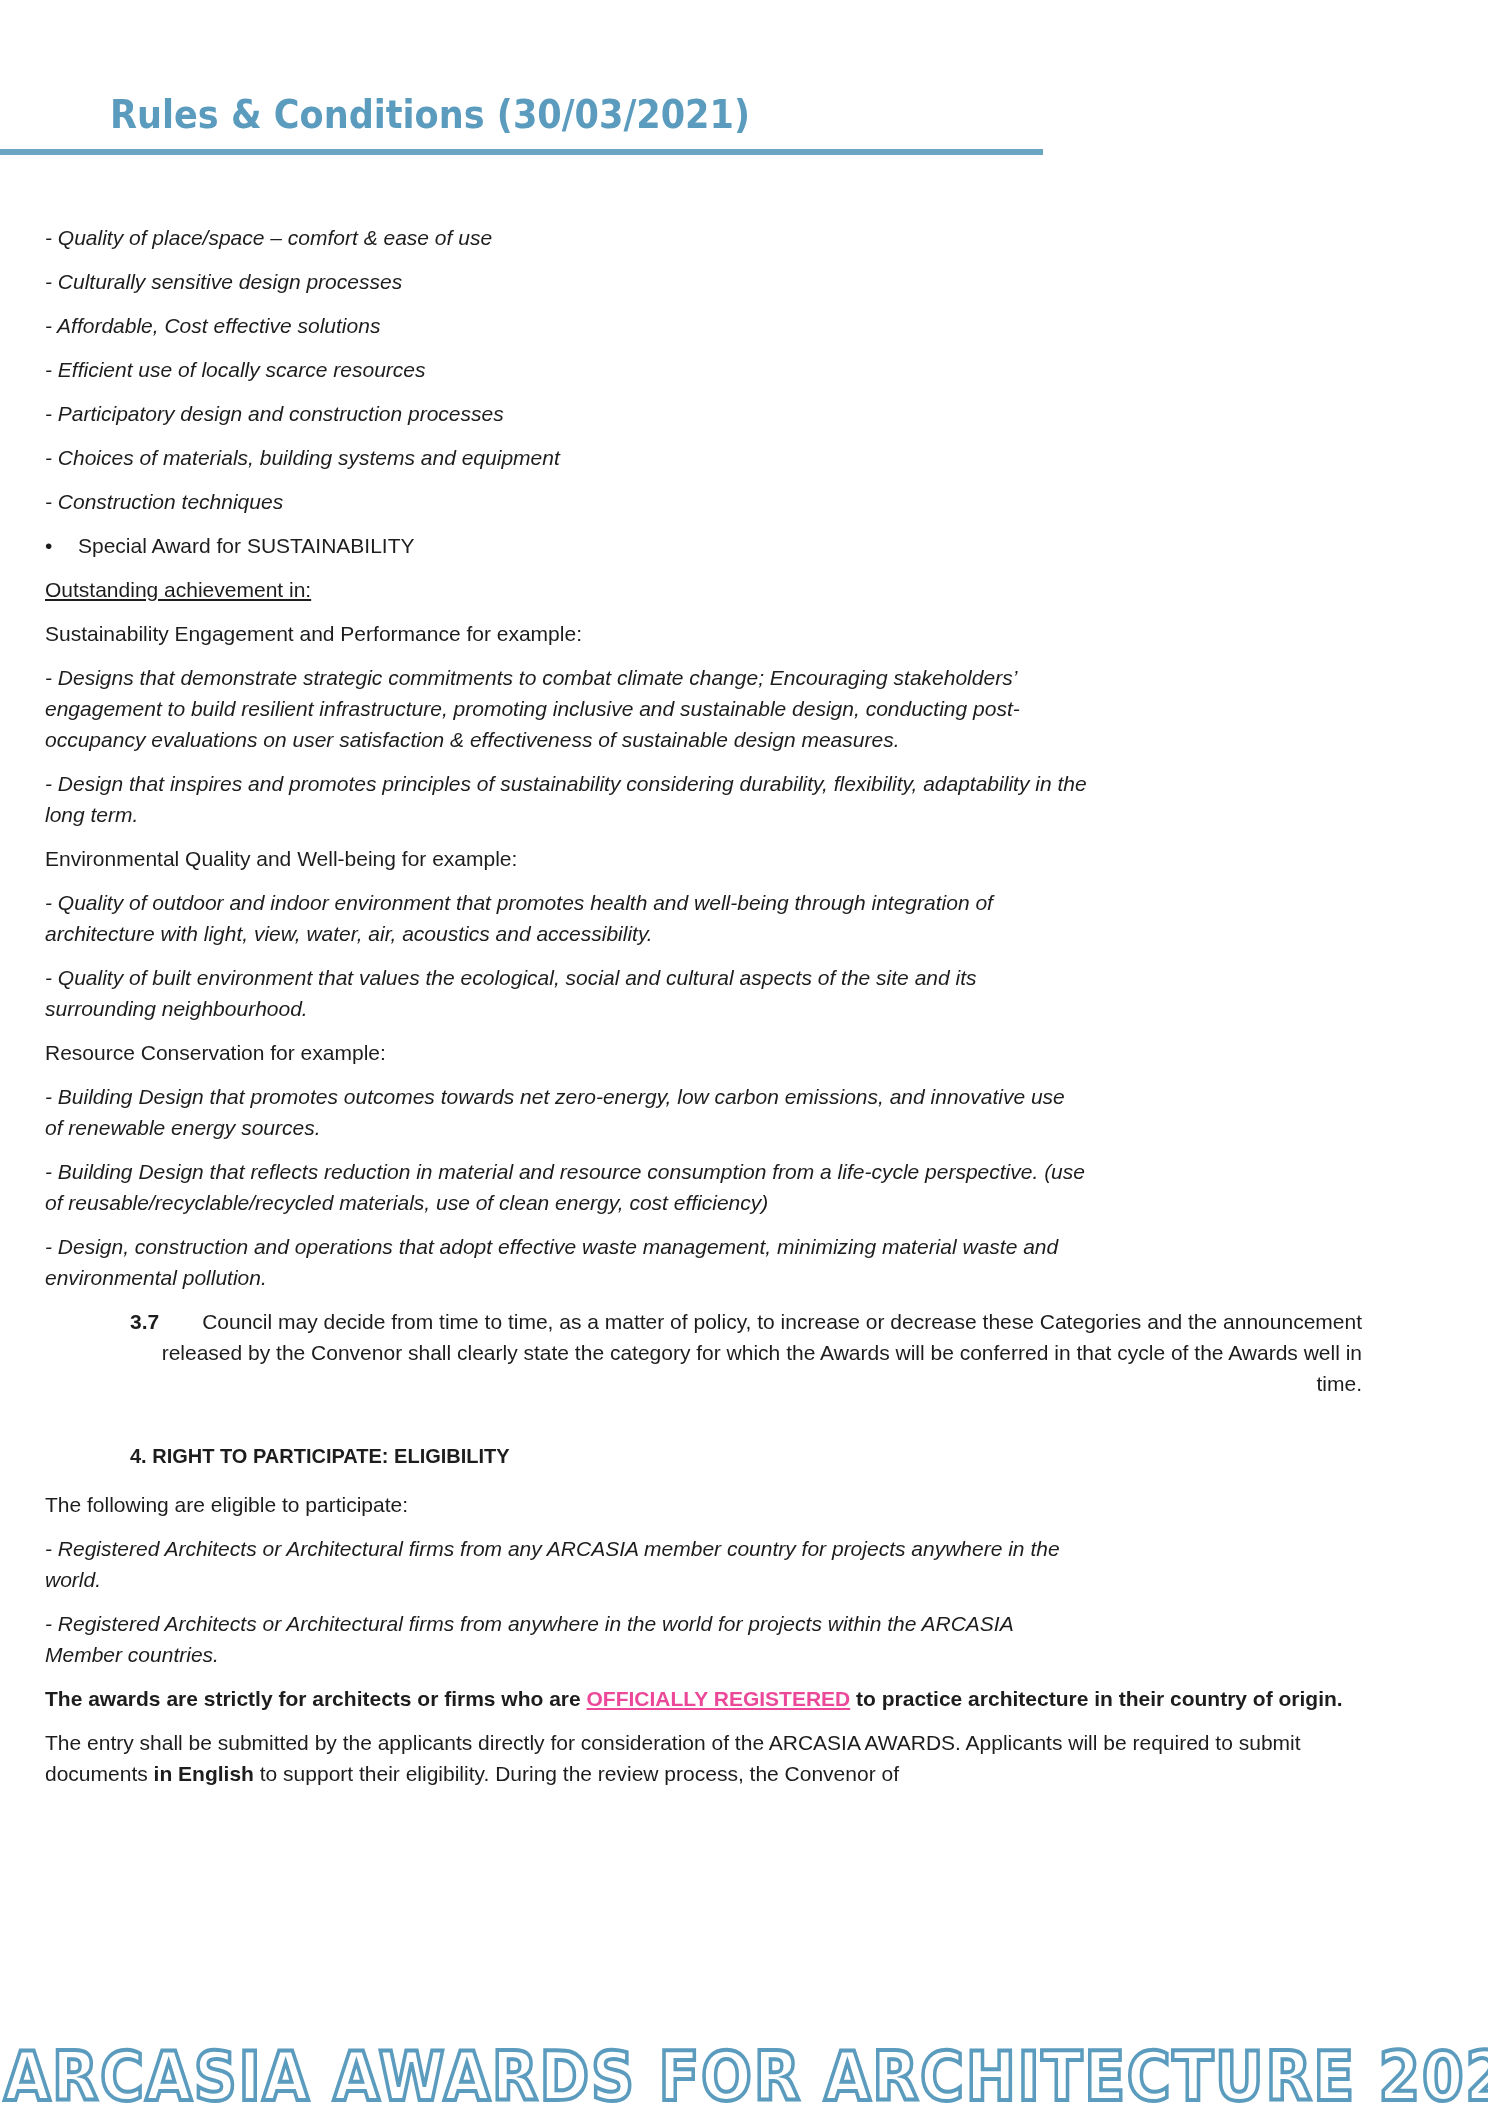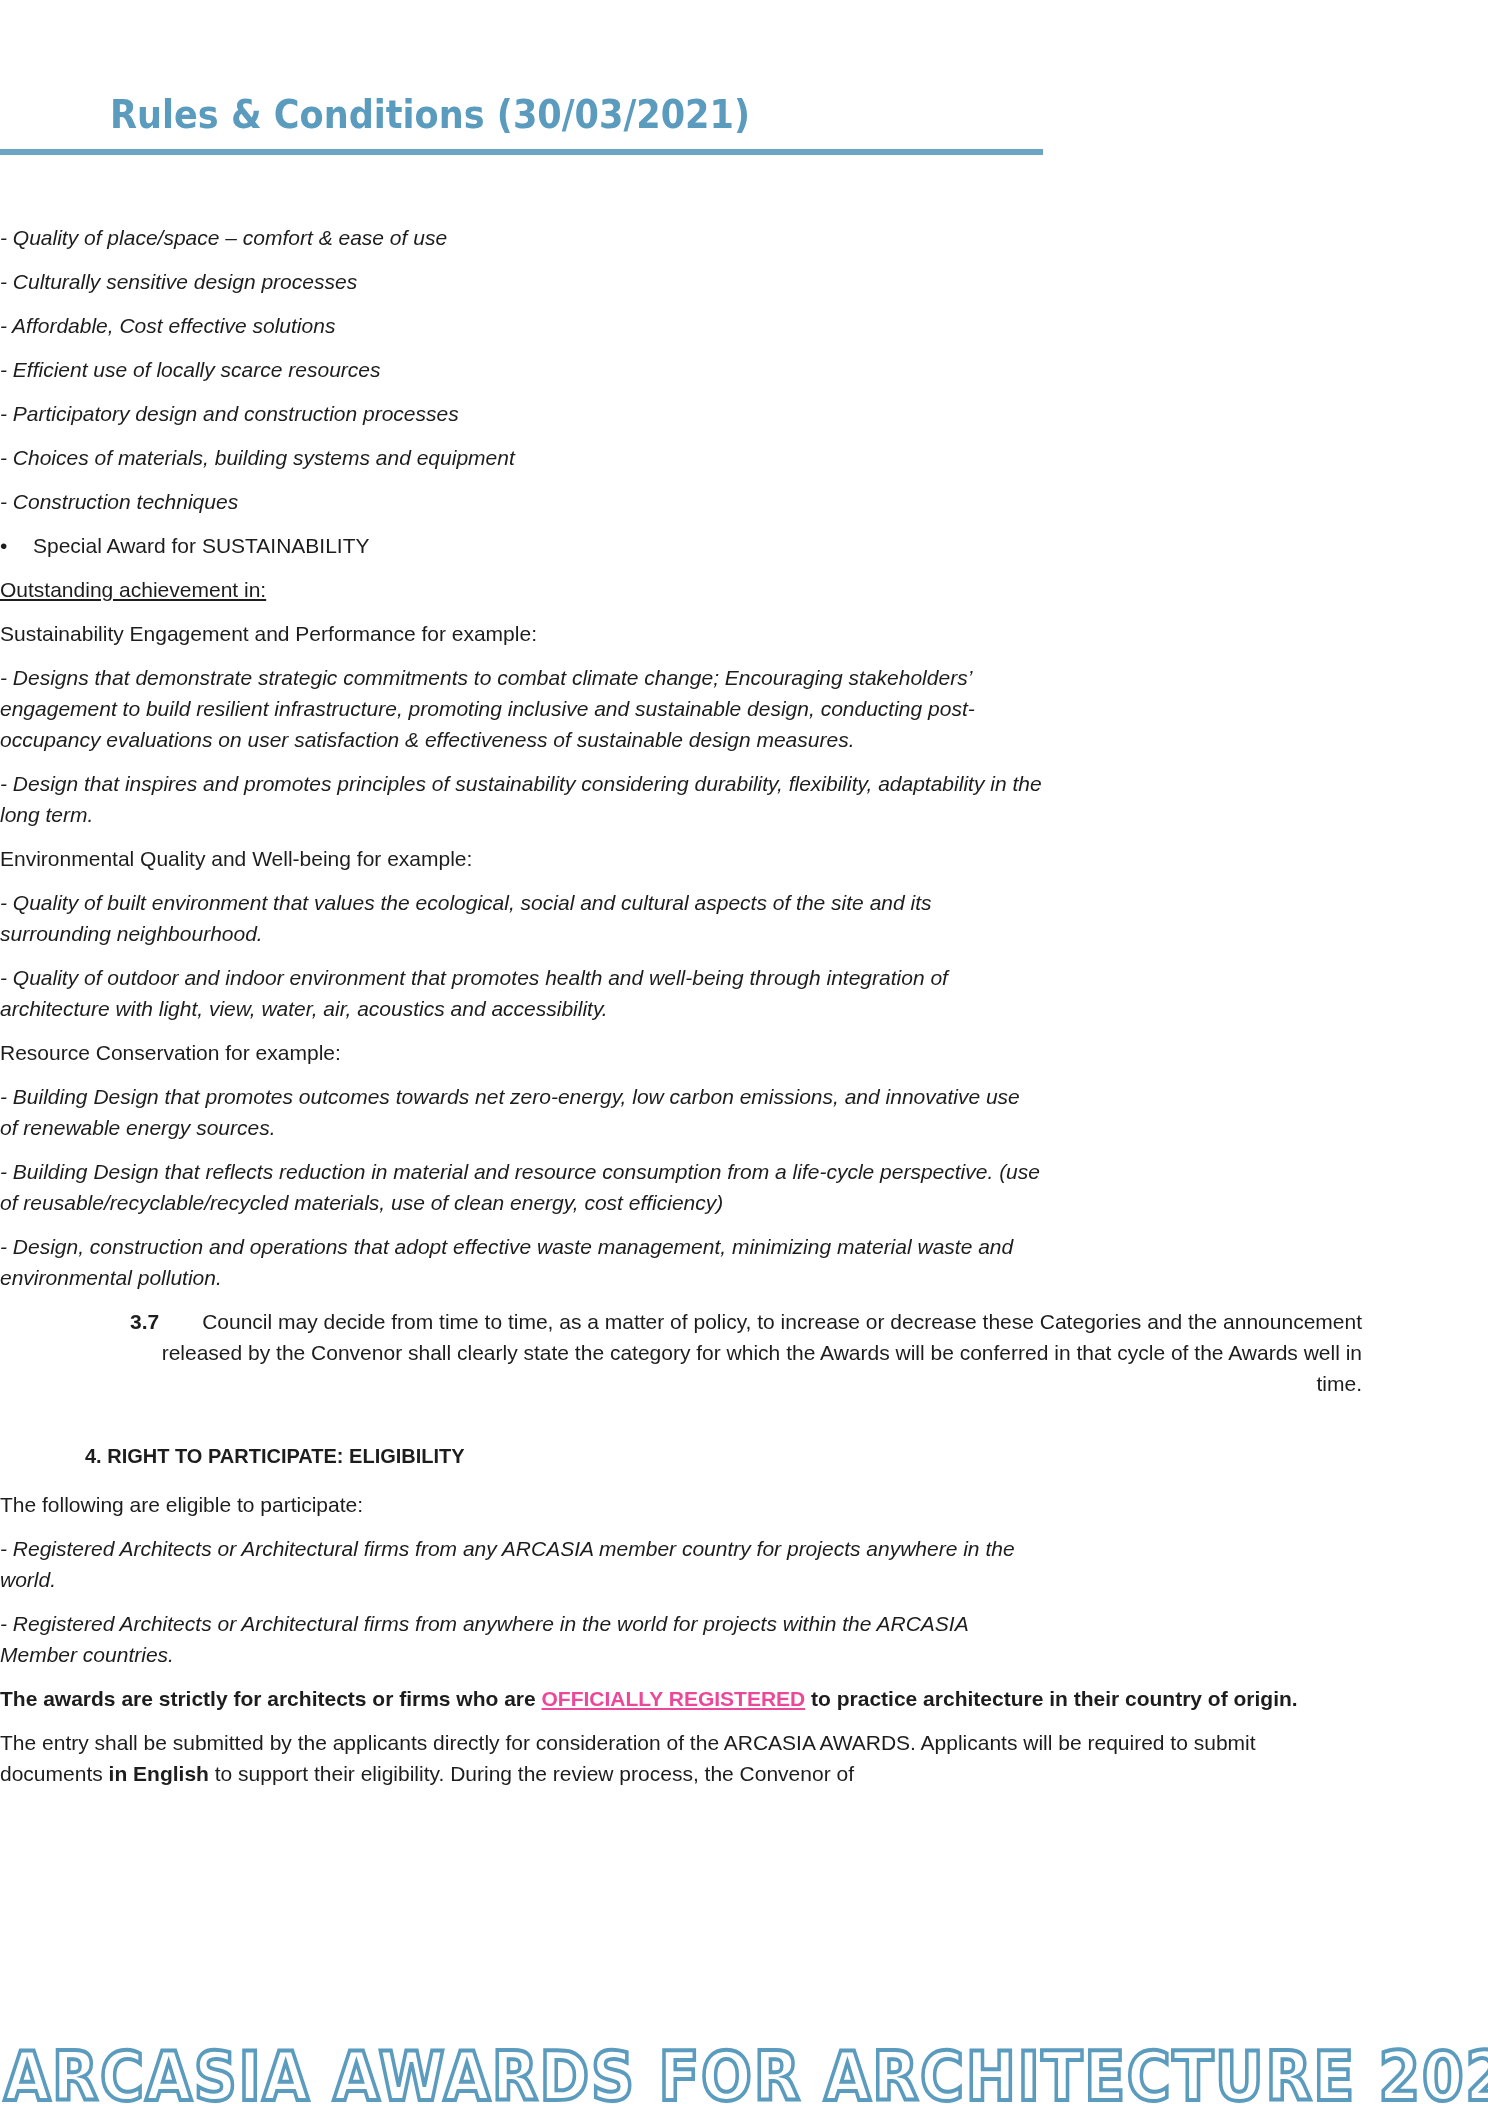--- a/index.html
+++ b/index.html
@@ -21,21 +21,21 @@
     letter-spacing:0px;
   }
   .title-rule {
     position:absolute; left:0; top:149px;
     width:1043px; height:6px; background:#6aa6c3;
   }
   .content {
     position:absolute; left:0; top:222px; width:1488px;
     font-size:21px; line-height:31px;
   }
-  .content p { margin:0 0 13px 0; }
+  .content p { margin:0 0 13px 0;padding-left:45px; }
   .i3 { margin-left:290px; width:1042px; font-style:italic; }
   .i2 { margin-left:213px; width:1180px; }
   .bullet-p { margin-left:217px; margin-top:43px; }
   .bullet-glyph { display:inline-block; width:33px; font-style:normal; }
   .underline { text-decoration:underline; }
   .clause-row { display:flex; margin:0 0 13px 130px; width:1232px;text-align:right; }
   .clause-num { flex:0 0 29px; width:29px; font-weight:bold; }
   .clause-text { flex:1; }
   .sec-heading {
     margin:42px 0 17px 85px !important;
@@ -79,22 +79,22 @@
 
     <p class="i2">
       <span class="underline">Outstanding achievement in:</span>
     </p>
 
     <p class="i2">Sustainability Engagement and Performance for example:</p>
     <p class="i3">- Designs that demonstrate strategic commitments to combat climate change; Encouraging stakeholders’ engagement to build resilient infrastructure, promoting inclusive and sustainable design, conducting post-occupancy evaluations on user satisfaction &amp; effectiveness of sustainable design measures.</p>
     <p class="i3">- Design that inspires and promotes principles of sustainability considering durability, flexibility, adaptability in the long term.</p>
 
     <p class="i2">Environmental Quality and Well-being for example:</p>
+    <p class="i3">- Quality of outdoor and indoor environment that promotes health and well-being through integration of architecture with light, view, water, air, acoustics and accessibility.</p>
     <p class="i3">- Quality of built environment that values the ecological, social and cultural aspects of the site and its surrounding neighbourhood.</p>
-    <p class="i3">- Quality of outdoor and indoor environment that promotes health and well-being through integration of architecture with light, view, water, air, acoustics and accessibility.</p>
 
     <p class="i2">Resource Conservation for example:</p>
     <p class="i3">- Building Design that promotes outcomes towards net zero-energy, low carbon emissions, and innovative use of renewable energy sources.</p>
     <p class="i3">- Building Design that reflects reduction in material and resource consumption from a life-cycle perspective. (use of reusable/recyclable/recycled materials, use of clean energy, cost efficiency)</p>
     <p class="i3">- Design, construction and operations that adopt effective waste management, minimizing material waste and environmental pollution.</p>
 
     <div class="clause-row">
       <span class="clause-num">3.7</span>
       <span class="clause-text">Council may decide from time to time, as a matter of policy, to increase or decrease these Categories and the announcement released by the Convenor shall clearly state the category for which the Awards will be conferred in that cycle of the Awards well in time.</span>
     </div>

